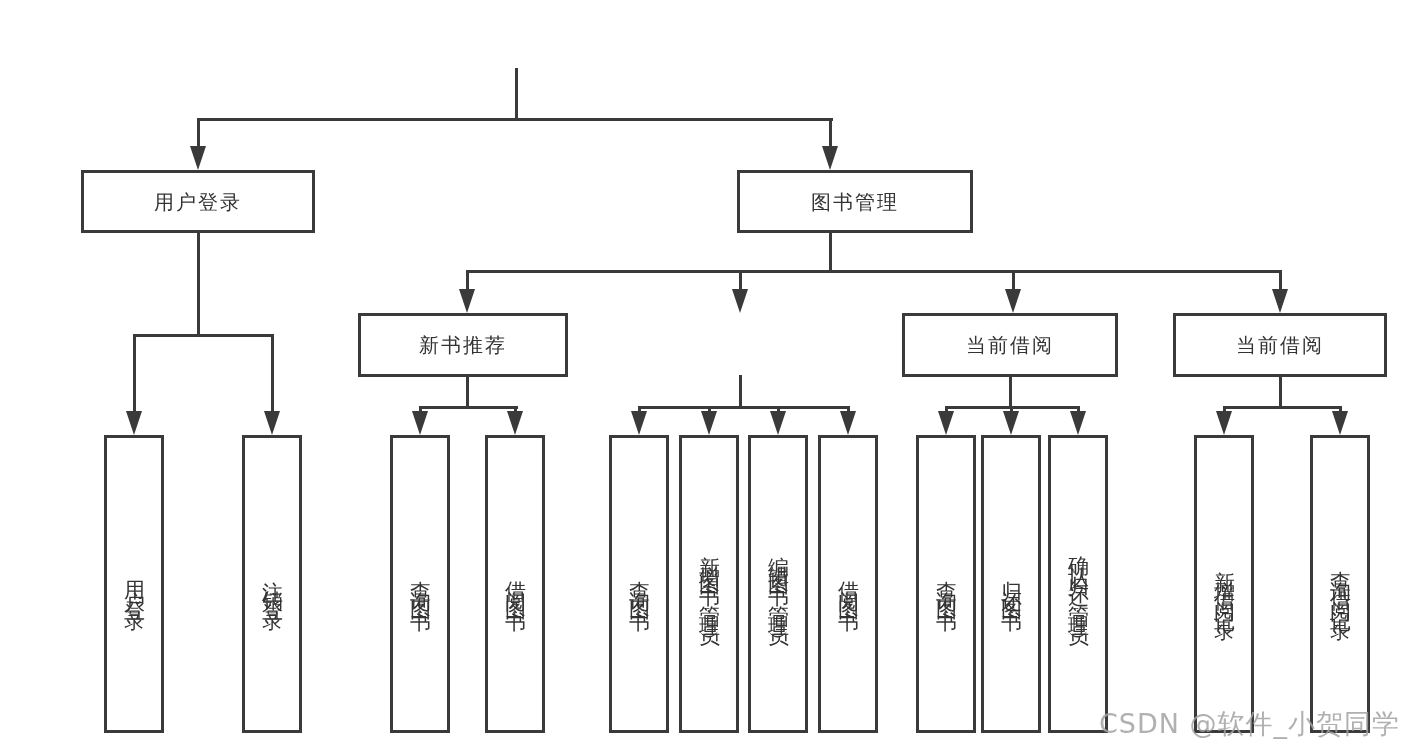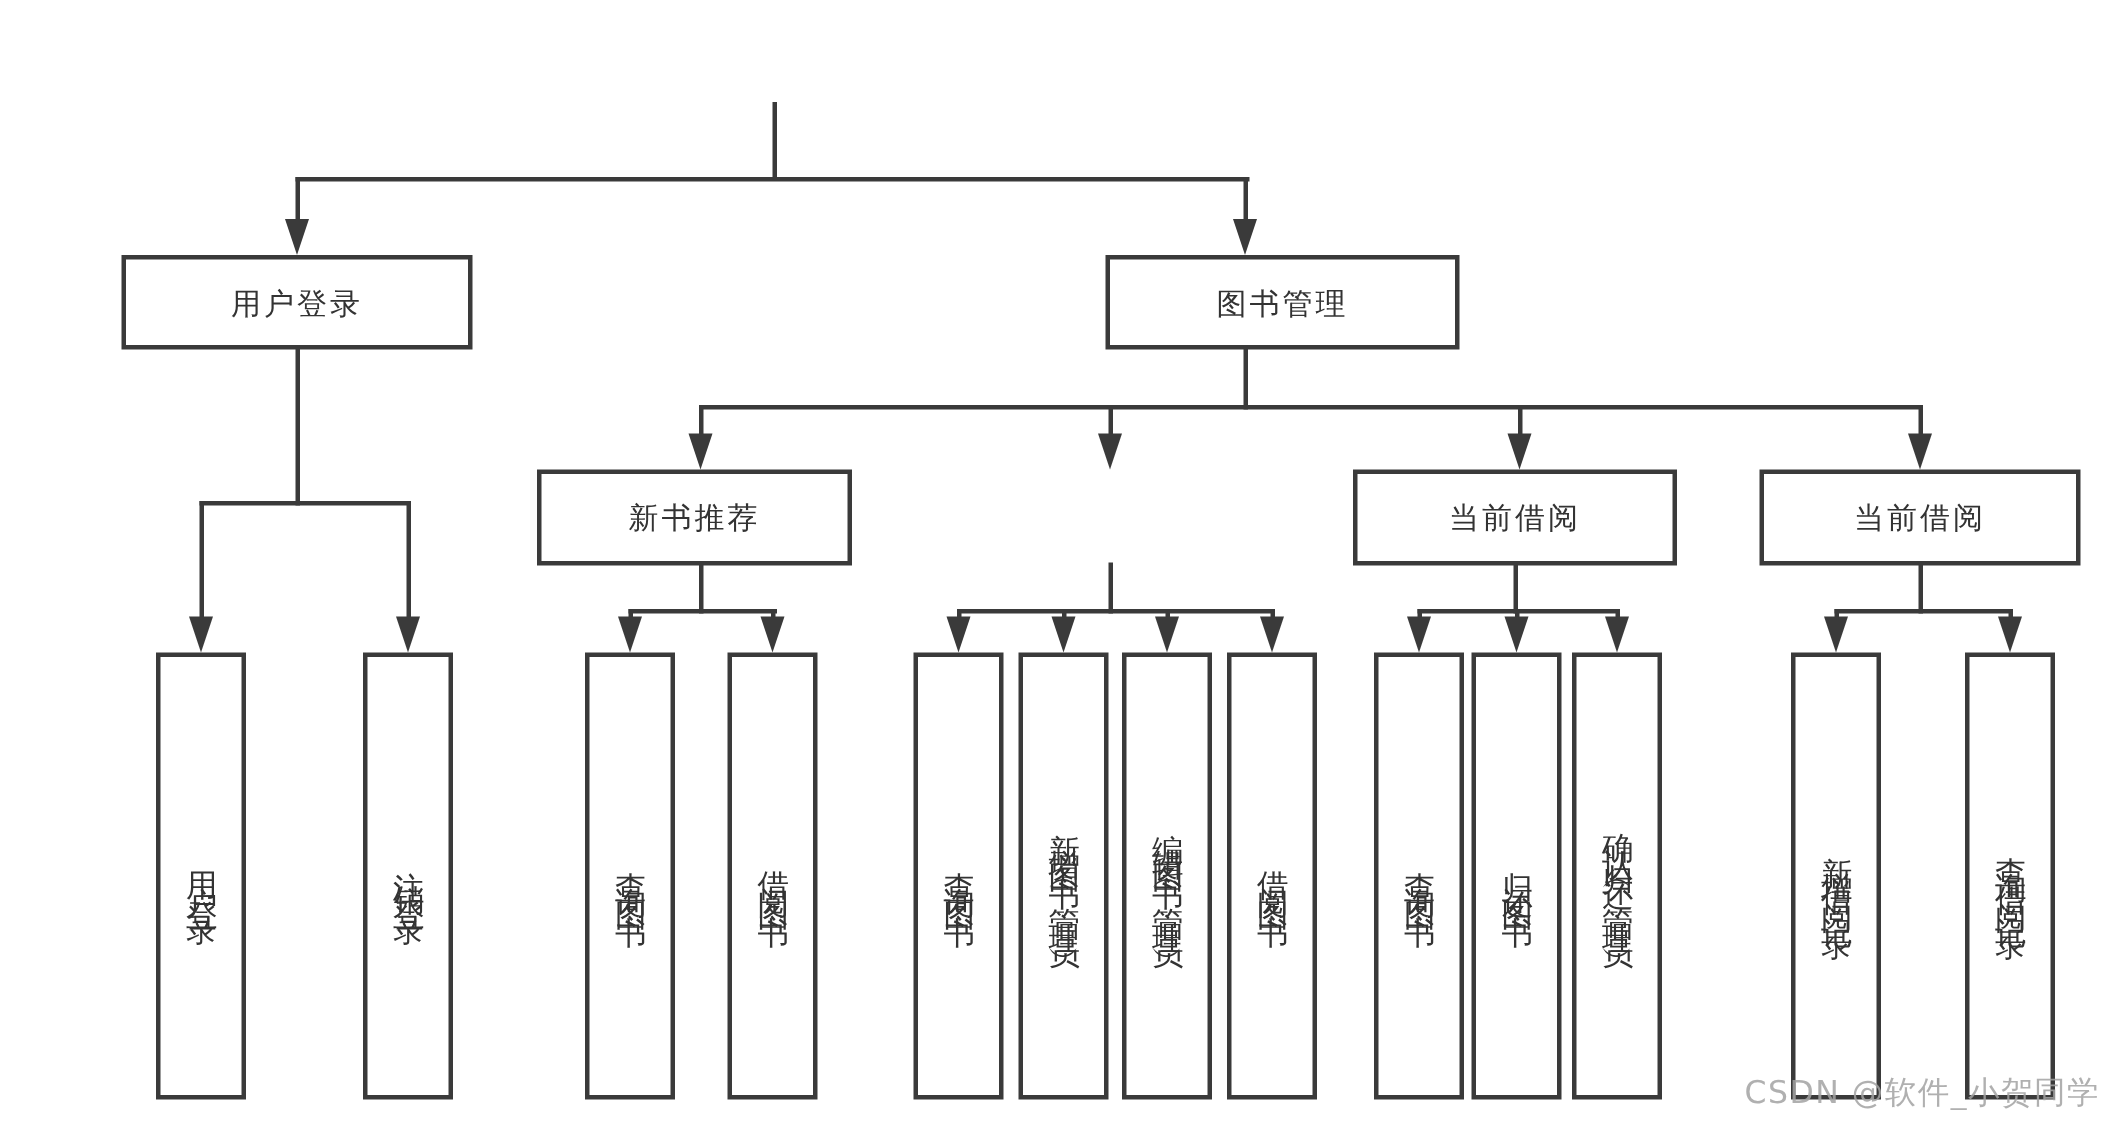--- a/index.html
+++ b/index.html
@@ -41,21 +41,21 @@
     position:absolute;
     width:0;height:0;
     border-left:8px solid transparent;
     border-right:8px solid transparent;
     border-top:24px solid #3a3a3a;
   }
   .watermark{
     position:absolute;
     right:5px;
     bottom:5px;
-    font-size:21px;
+    font-size:27px;
     color:#a3a3a3;
     letter-spacing:1px;
     white-space:nowrap;
     z-index:5;
     opacity:.85;
   }
 </style>
 </head>
 <body>
 

